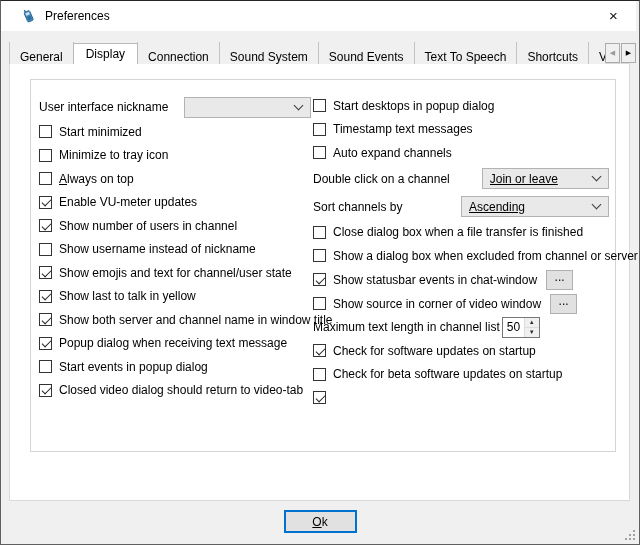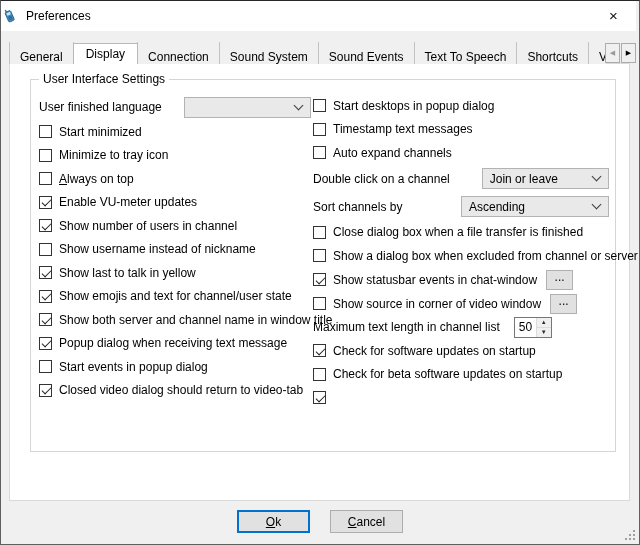--- a/index.html
+++ b/index.html
@@ -11,21 +11,21 @@
   }
   .window {
     position: relative; width: 640px; height: 545px;
     background: #f0f0f0;
     border: 1px solid #5f5f5f; border-top: 1px solid #262626;
     overflow: hidden;
   }
   
   .titlebar {
     position: absolute; top: 0; left: 0; right: 3px; height: 30px;
-    background: #ffffff; display: flex; align-items: center; padding-left: 1px;
+    background: #ffffff; display: flex; align-items: center; padding-left: 20px;
   }
   .titlebar .app-icon { width: 16px; height: 16px; margin-right: 8px; }
   .titlebar .title-text { font-size: 12px; }
   .close-btn {
     position: absolute; top: 0; right: 0; width: 45px; height: 29px;
     display: flex; align-items: center; justify-content: center;
     font-size: 15px; color: #111; cursor: default;
   }
   
   .tabbar {
@@ -78,37 +78,37 @@
     content: ""; position: absolute; left: 1.5px; top: 2.5px;
     width: 8px; height: 4px;
     border-left: 1.7px solid #222; border-bottom: 1.7px solid #222;
     transform: rotate(-45deg);
   }
   
   .combo {
     height: 21px; background: #e9e9e9; border: 1px solid #b3b3b3;
     display: flex; align-items: center; padding: 0 8px 0 7px;
   }
-  .combo .val { flex: 1; white-space: nowrap; overflow: hidden; }
+  .combo .val { flex: 1; white-space: nowrap; overflow: hidden; text-decoration: underline; }
   .chev {
     width: 7px; height: 7px; margin-top: -4px;
     border-right: 1.4px solid #3c3c3c; border-bottom: 1.4px solid #3c3c3c;
     transform: rotate(45deg);
   }
   .lang-combo { width: 127px; margin-left: auto; }
   .r-combo { width: 148px; margin-left: auto; }
   
   .dots-btn {
     width: 27px; height: 20px; margin-left: 9px;
     background: #e1e1e1; border: 1px solid #b0b0b0;
     display: flex; align-items: flex-start; justify-content: center;
     line-height: 12px; font-size: 12px;
   }
   
-  .spin { display: inline-flex; height: 21px; border: 1px solid #767676; background: #fff; margin-left: 14px; }
+  .spin { display: inline-flex; height: 21px; border: 1px solid #767676; background: #fff; margin-left: 2px; }
   .spin .spin-val { width: 21px; display: flex; align-items: center; padding-left: 4px; }
   .spin .spin-btns { width: 15px; display: flex; flex-direction: column; border-left: 1px solid #dcdcdc; }
   .spin .spin-btns .sb {
     flex: 1; background: #f0f0f0; display: flex; align-items: center; justify-content: center;
     font-size: 6px; color: #2b2b2b;
   }
   .spin .spin-btns .sb.up { border-bottom: 1px solid #dcdcdc; }
   
   .footer {
     position: absolute; left: 0; right: 0; bottom: 11px;
@@ -151,25 +151,24 @@
     <div class="tab">Shortcuts</div>
     <div class="tab tab-video">Video</div>
   </div>
   <div class="tabscroll">
     <div class="sbtn disabled">◀</div>
     <div class="sbtn">▶</div>
   </div>
 
   <div class="page">
     <div class="groupbox">
-      <span class="legend">User Interface Settings</span>
 
       <div class="col col-left">
         <div class="row lang">
-          <span class="lbl">User finished language</span>
+          <span class="lbl">User interface nickname</span>
           <div class="combo lang-combo">
             <span class="val"></span>
             <span class="chev"></span>
           </div>
         </div>
 
         <div class="row">
           <span class="cb" data-checked="false"></span>
           <span class="lbl">Start minimized</span>
         </div>
@@ -188,25 +187,25 @@
         <div class="row">
           <span class="cb" data-checked="true"></span>
           <span class="lbl">Show number of users in channel</span>
         </div>
         <div class="row">
           <span class="cb" data-checked="false"></span>
           <span class="lbl">Show username instead of nickname</span>
         </div>
         <div class="row">
           <span class="cb" data-checked="true"></span>
+          <span class="lbl">Show emojis and text for channel/user state</span>
+        </div>
+        <div class="row">
+          <span class="cb" data-checked="true"></span>
           <span class="lbl">Show last to talk in yellow</span>
-        </div>
-        <div class="row">
-          <span class="cb" data-checked="true"></span>
-          <span class="lbl">Show emojis and text for channel/user state</span>
         </div>
         <div class="row">
           <span class="cb" data-checked="true"></span>
           <span class="lbl">Show both server and channel name in window title</span>
         </div>
         <div class="row">
           <span class="cb" data-checked="true"></span>
           <span class="lbl">Popup dialog when receiving text message</span>
         </div>
         <div class="row">
@@ -290,23 +289,20 @@
         <div class="row">
           <span class="cb" data-checked="true"></span>
         </div>
       </div>
     </div>
   </div>
 
   <div class="footer">
     <div class="btn default">
       <span class="accel">Ok</span>
-    </div>
-    <div class="btn">
-      <span class="accel">Cancel</span>
     </div>
   </div>
 
   <svg class="grip" width="12" height="12" viewBox="0 0 12 12">
     <rect x="9" y="1" width="2" height="2" fill="#a0a0a0"></rect>
     <rect x="5" y="5" width="2" height="2" fill="#a0a0a0"></rect>
     <rect x="9" y="5" width="2" height="2" fill="#a0a0a0"></rect>
     <rect x="1" y="9" width="2" height="2" fill="#a0a0a0"></rect>
     <rect x="5" y="9" width="2" height="2" fill="#a0a0a0"></rect>
     <rect x="9" y="9" width="2" height="2" fill="#a0a0a0"></rect>

